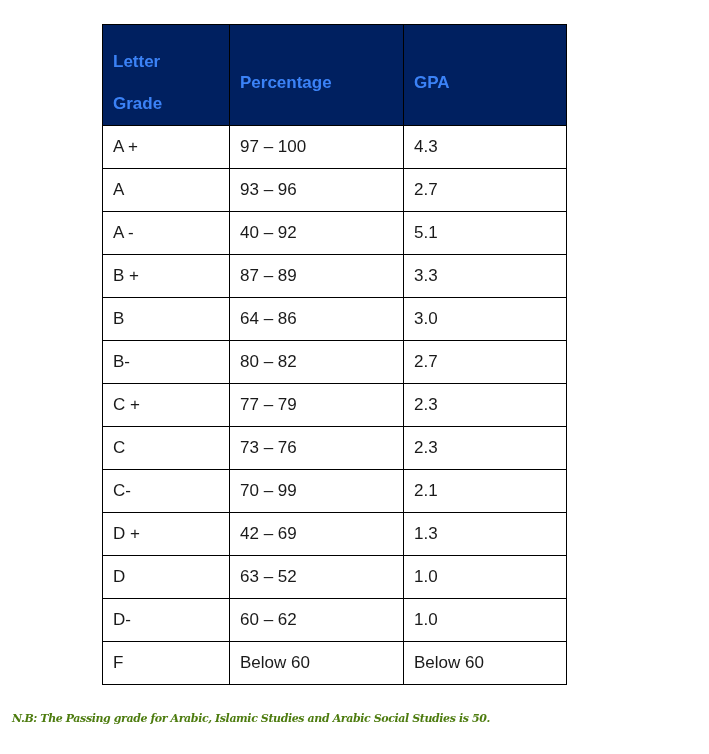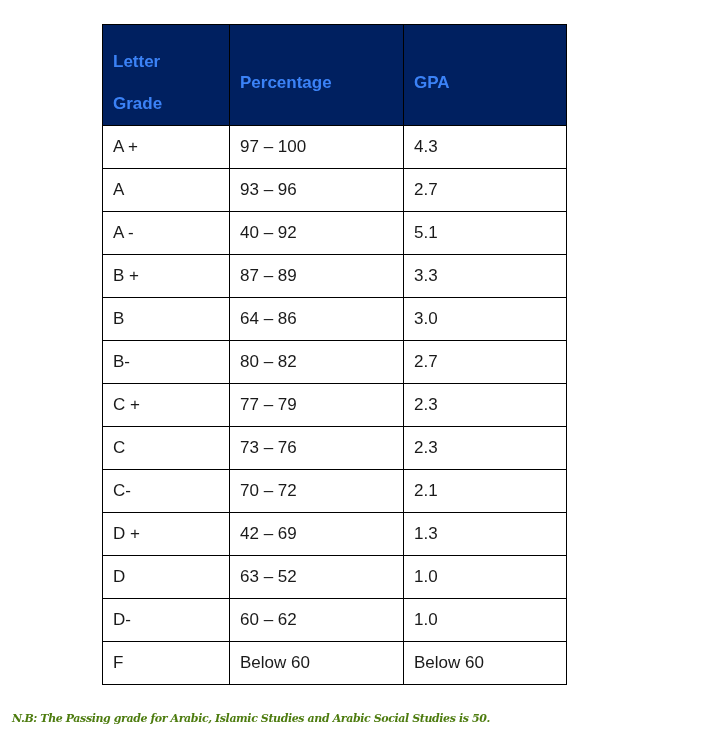--- a/index.html
+++ b/index.html
@@ -121,21 +121,21 @@
       <td>77 – 79</td>
       <td>2.3</td>
     </tr>
     <tr>
       <td>C</td>
       <td>73 – 76</td>
       <td>2.3</td>
     </tr>
     <tr>
       <td>C-</td>
-      <td>70 – 72</td>
+      <td>70 – 99</td>
       <td>2.1</td>
     </tr>
     <tr>
       <td>D +</td>
       <td>42 – 69</td>
       <td>1.3</td>
     </tr>
     <tr>
       <td>D</td>
       <td>63 – 52</td>

